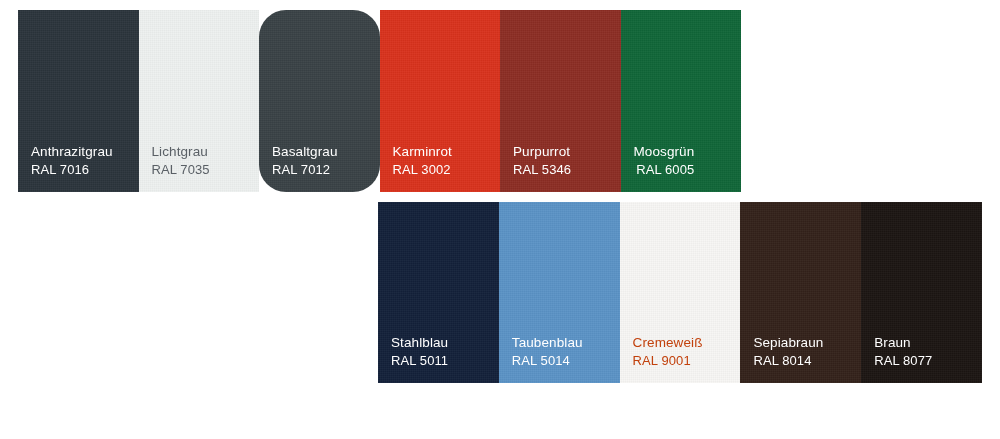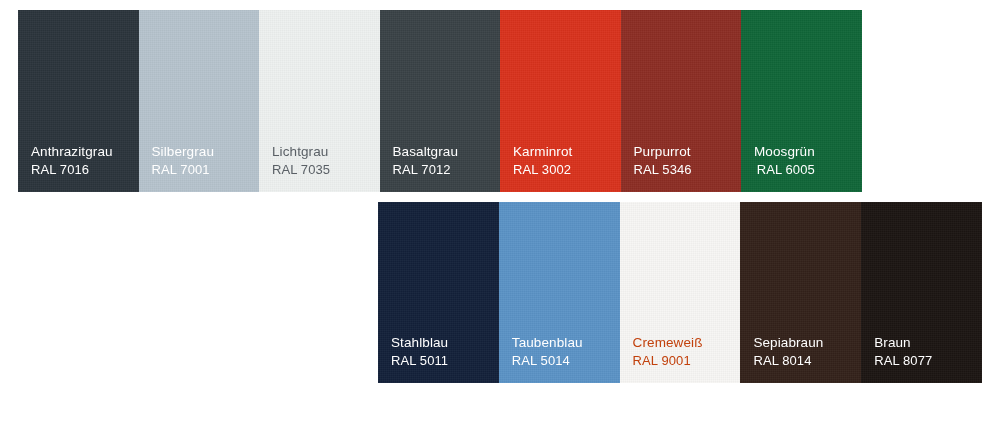--- a/index.html
+++ b/index.html
@@ -80,33 +80,27 @@
 <body>
 
 <div class="palette">
   <div class="swatch-row" id="row-1">
       <div class="swatch" style="background: rgb(43, 52, 60);">
         <div class="swatch-caption" style="color: rgb(255, 255, 255);">
           <span class="swatch-name">Anthrazitgrau</span>
           <span class="swatch-code">RAL 7016</span>
         </div>
       </div>
-      <div class="swatch" style="background: rgb(182, 195, 205);">
-        <div class="swatch-caption" style="color: rgb(255, 255, 255);">
-          <span class="swatch-name">Silbergrau</span>
-          <span class="swatch-code">RAL 7001</span>
-        </div>
-      </div>
       <div class="swatch" style="background: rgb(238, 241, 240);">
         <div class="swatch-caption" style="color: rgb(90, 96, 102);">
           <span class="swatch-name">Lichtgrau</span>
           <span class="swatch-code">RAL 7035</span>
         </div>
       </div>
-      <div class="swatch" style="background: rgb(58, 66, 70);">
+      <div class="swatch" style="background: rgb(58, 66, 70); border-radius: 27px;">
         <div class="swatch-caption" style="color: rgb(255, 255, 255);">
           <span class="swatch-name">Basaltgrau</span>
           <span class="swatch-code">RAL 7012</span>
         </div>
       </div>
       <div class="swatch" style="background: rgb(217, 50, 29);">
         <div class="swatch-caption" style="color: rgb(255, 255, 255);">
           <span class="swatch-name">Karminrot</span>
           <span class="swatch-code">RAL 3002</span>
         </div>

